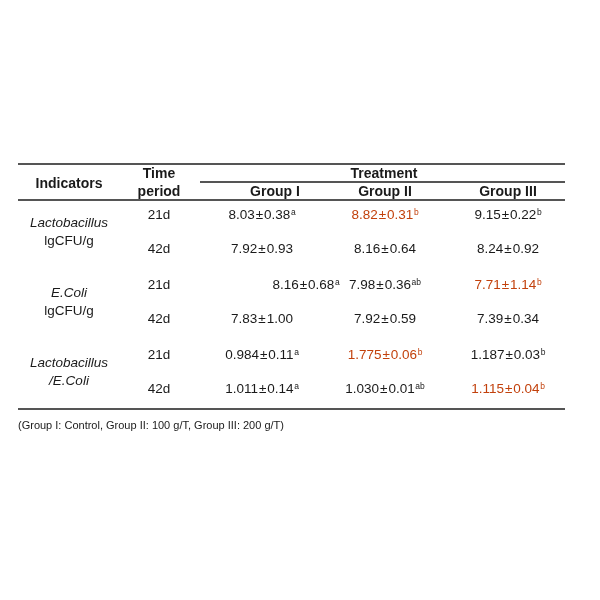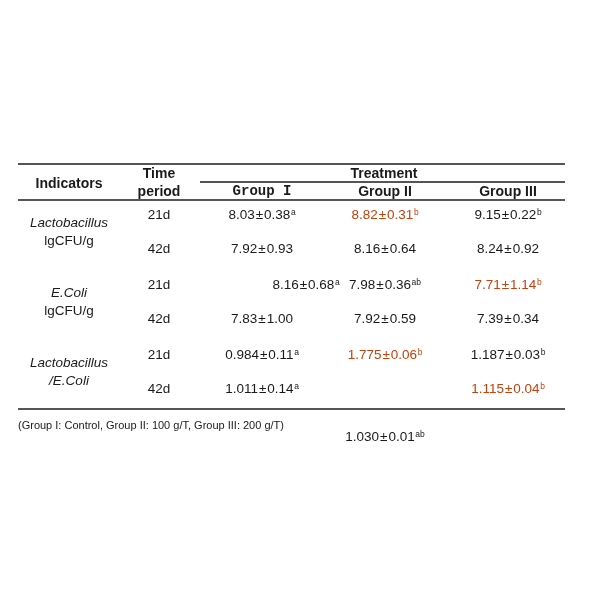--- a/index.html
+++ b/index.html
@@ -53,21 +53,21 @@
 
 <div class="hline" style="left:18px; width:547px; top:163px;"></div>
 <div class="hline" style="left:200px; width:365px; top:181px;"></div>
 <div class="hline" style="left:18px; width:547px; top:199px;"></div>
 <div class="hline" style="left:18px; width:547px; top:408px;"></div>
 
 <div class="cell hdr" style="left:69px; top:175px;">Indicators</div>
 <div class="cell hdr" style="left:159px; top:165px;">Time</div>
 <div class="cell hdr" style="left:159px; top:183px;">period</div>
 <div class="cell hdr" style="left:384px; top:165px;text-align:center;">Treatment</div>
-<div class="cell hdr" style="left:262px; top:183px;font-family:Liberation Mono, monospace;">Group I</div>
+<div class="cell hdr" style="left:275px; top:183px;">Group I</div>
 <div class="cell hdr" style="left:385px; top:183px;">Group II</div>
 <div class="cell hdr" style="left:508px; top:183px;">Group III</div>
 
 <div id="table-body">
     <div class="cell ital" style="left: 69px; top: 215px;">Lactobacillus</div>
     <div class="cell" style="left: 69px; top: 233px;">lgCFU/g</div>
     <div class="cell" style="left: 159px; top: 207px;">21d</div>
     <div class="cell" style="left: 262px; top: 207px;"><span>8.03</span><span class="pm">±</span><span>0.38</span><sup>a</sup></div>
     <div class="cell red" style="left: 385px; top: 207px;"><span>8.82</span><span class="pm">±</span><span>0.31</span><sup>b</sup></div>
     <div class="cell" style="left: 508px; top: 207px;"><span>9.15</span><span class="pm">±</span><span>0.22</span><sup>b</sup></div>
@@ -86,17 +86,17 @@
     <div class="cell" style="left: 385px; top: 311px;"><span>7.92</span><span class="pm">±</span><span>0.59</span></div>
     <div class="cell" style="left: 508px; top: 311px;"><span>7.39</span><span class="pm">±</span><span>0.34</span></div>
     <div class="cell ital" style="left: 69px; top: 355px;">Lactobacillus</div>
     <div class="cell ital" style="left: 69px; top: 373px;">/E.Coli</div>
     <div class="cell" style="left: 159px; top: 347px;">21d</div>
     <div class="cell" style="left: 262px; top: 347px; text-align: right;"><span>0.984</span><span class="pm">±</span><span>0.11</span><sup>a</sup></div>
     <div class="cell red" style="left: 385px; top: 347px;"><span>1.775</span><span class="pm">±</span><span>0.06</span><sup>b</sup></div>
     <div class="cell" style="left: 508px; top: 347px;"><span>1.187</span><span class="pm">±</span><span>0.03</span><sup>b</sup></div>
     <div class="cell" style="left: 159px; top: 381px;">42d</div>
     <div class="cell" style="left: 262px; top: 381px; text-align: center;"><span>1.011</span><span class="pm">±</span><span>0.14</span><sup>a</sup></div>
-    <div class="cell" style="left: 385px; top: 381px; margin-top: 48px;"><span>1.030</span><span class="pm">±</span><span>0.01</span><sup>ab</sup></div>
+    <div class="cell" style="left: 385px; top: 381px;"><span>1.030</span><span class="pm">±</span><span>0.01</span><sup>ab</sup></div>
     <div class="cell red" style="left: 508px; top: 381px;"><span>1.115</span><span class="pm">±</span><span>0.04</span><sup>b</sup></div>
   </div>
 
 <div class="footnote">(Group I: Control, Group II: 100 g/T, Group III: 200 g/T)</div>
 
 </body></html>

